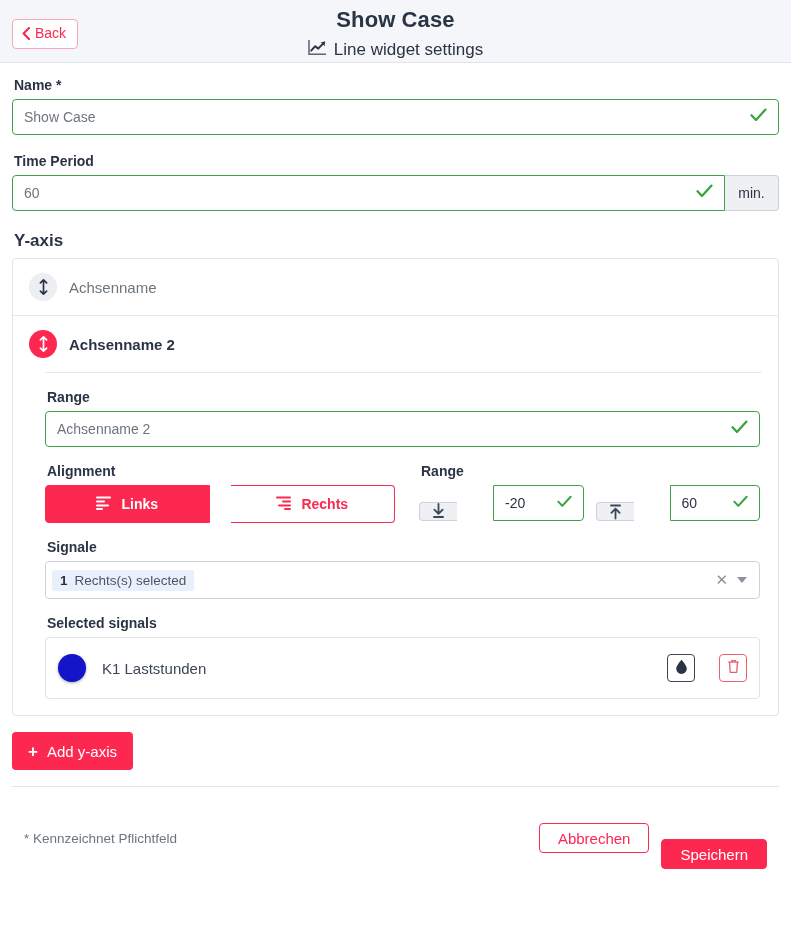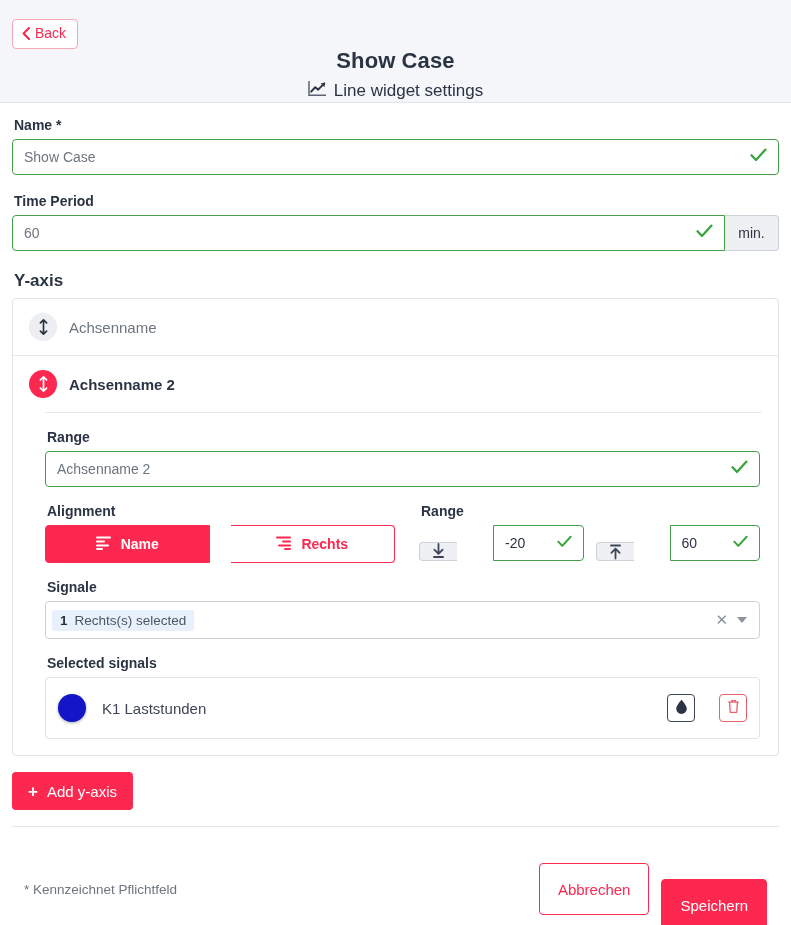--- a/index.html
+++ b/index.html
@@ -9,26 +9,26 @@
     height: 925px;
     font-family: "Liberation Sans", sans-serif;
     background: #ffffff;
     color: #2b3445;
     font-size: 14px;
     overflow: hidden;
   }
 
   
   .header {
-    height: 103px;
+    height: 63px;
     background: #f4f6f9;
     border-bottom: 1px solid #e2e6ec;
     position: relative;
     display: flex;
-    align-items: flex-end;
+    align-items: center;
     justify-content: center;
   }
   .back-btn {
     position: absolute;
     left: 12px;
     top: 19px;
     display: inline-flex;
     align-items: center;
     gap: 5px;
     background: #ffffff;
@@ -299,21 +299,21 @@
   
   .footer {
     margin-top: 16px;
     border-top: 1px solid #e2e6ec;
     padding: 20px 12px 0 12px;
     display: flex;
     align-items: center;
   }
   .req-note { font-size: 13.5px; color: #6c757d; flex: 1 1 auto; }
   .btn {
-    height: 52px;
+    height: 30px;
     border-radius: 4px;
     font-size: 15px;
     padding: 0 18px;
     cursor: pointer;
     font-family: "Liberation Sans", sans-serif;
   }
   .btn-outline {
     background: #fff;
     border: 1px solid #fc2850;
     color: #fc2850;
@@ -427,21 +427,21 @@
                 <span>
                   <svg width="16" height="14" viewBox="0 0 16 14" aria-hidden="true">
                     <g fill="#ffffff">
                       <rect x="0" y="0.5" width="15" height="2" rx="1"></rect>
                       <rect x="0" y="4.5" width="9" height="2" rx="1"></rect>
                       <rect x="0" y="8.5" width="13" height="2" rx="1"></rect>
                       <rect x="0" y="12" width="7" height="2" rx="1"></rect>
                     </g>
                   </svg>
                 </span>
-                <span>Name</span>
+                <span>Links</span>
               </button>
               <button class="seg-btn">
                 <span>
                   <svg width="16" height="14" viewBox="0 0 16 14" aria-hidden="true">
                     <g fill="#fc2850">
                       <rect x="0" y="0.5" width="15" height="2" rx="1"></rect>
                       <rect x="6" y="4.5" width="9" height="2" rx="1"></rect>
                       <rect x="2" y="8.5" width="13" height="2" rx="1"></rect>
                       <rect x="8" y="12" width="7" height="2" rx="1"></rect>
                     </g>

